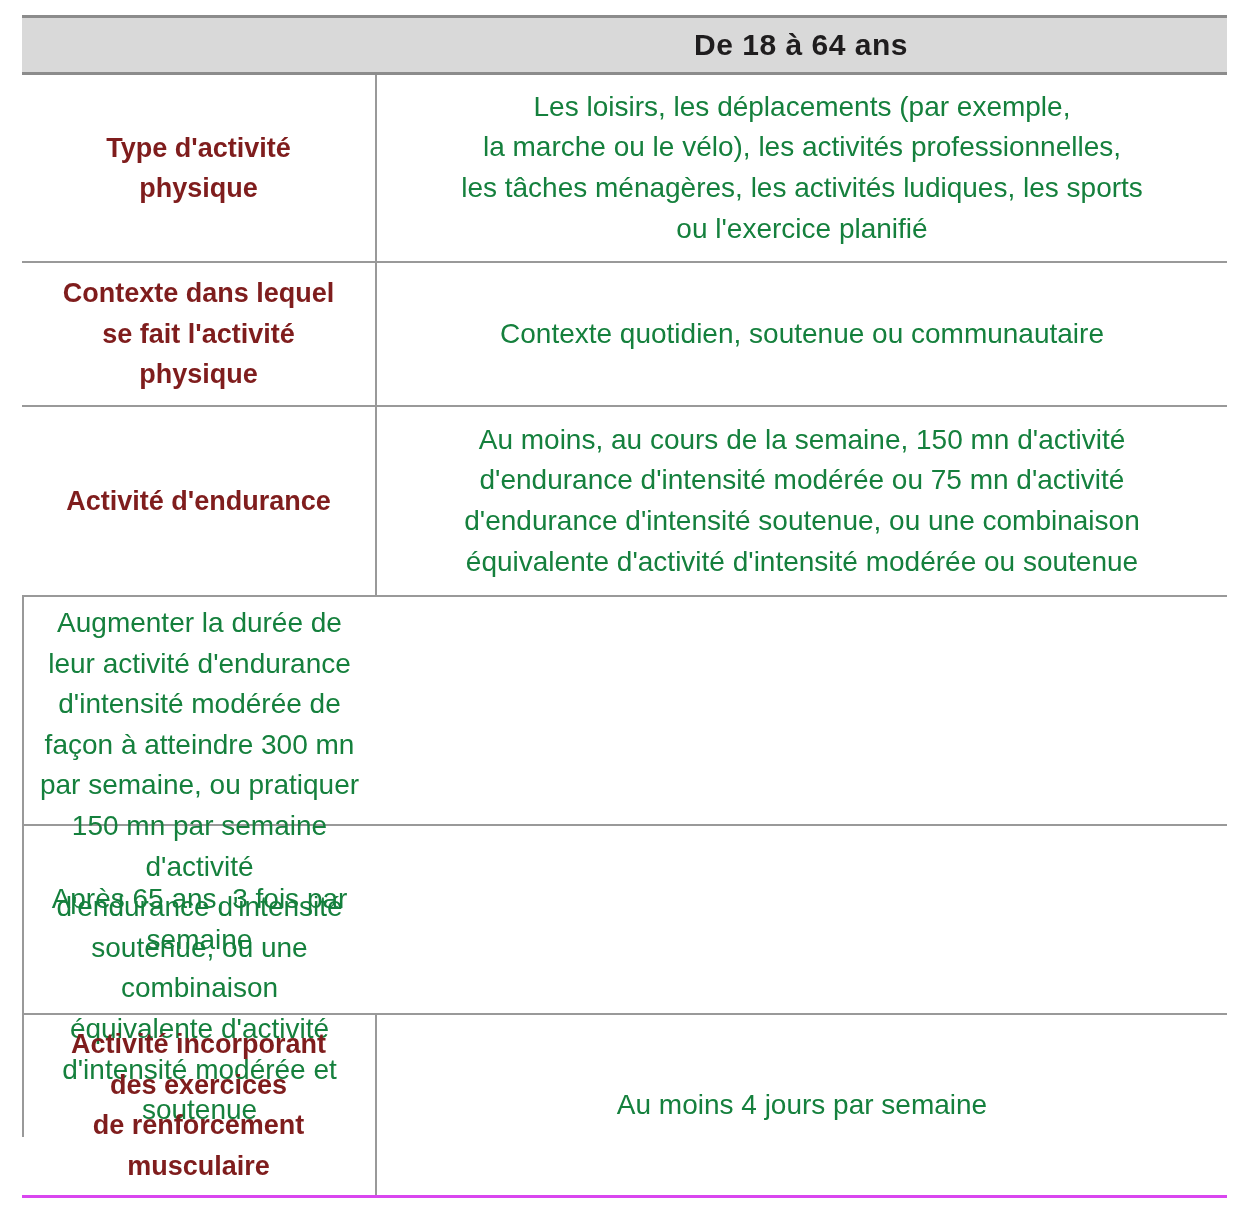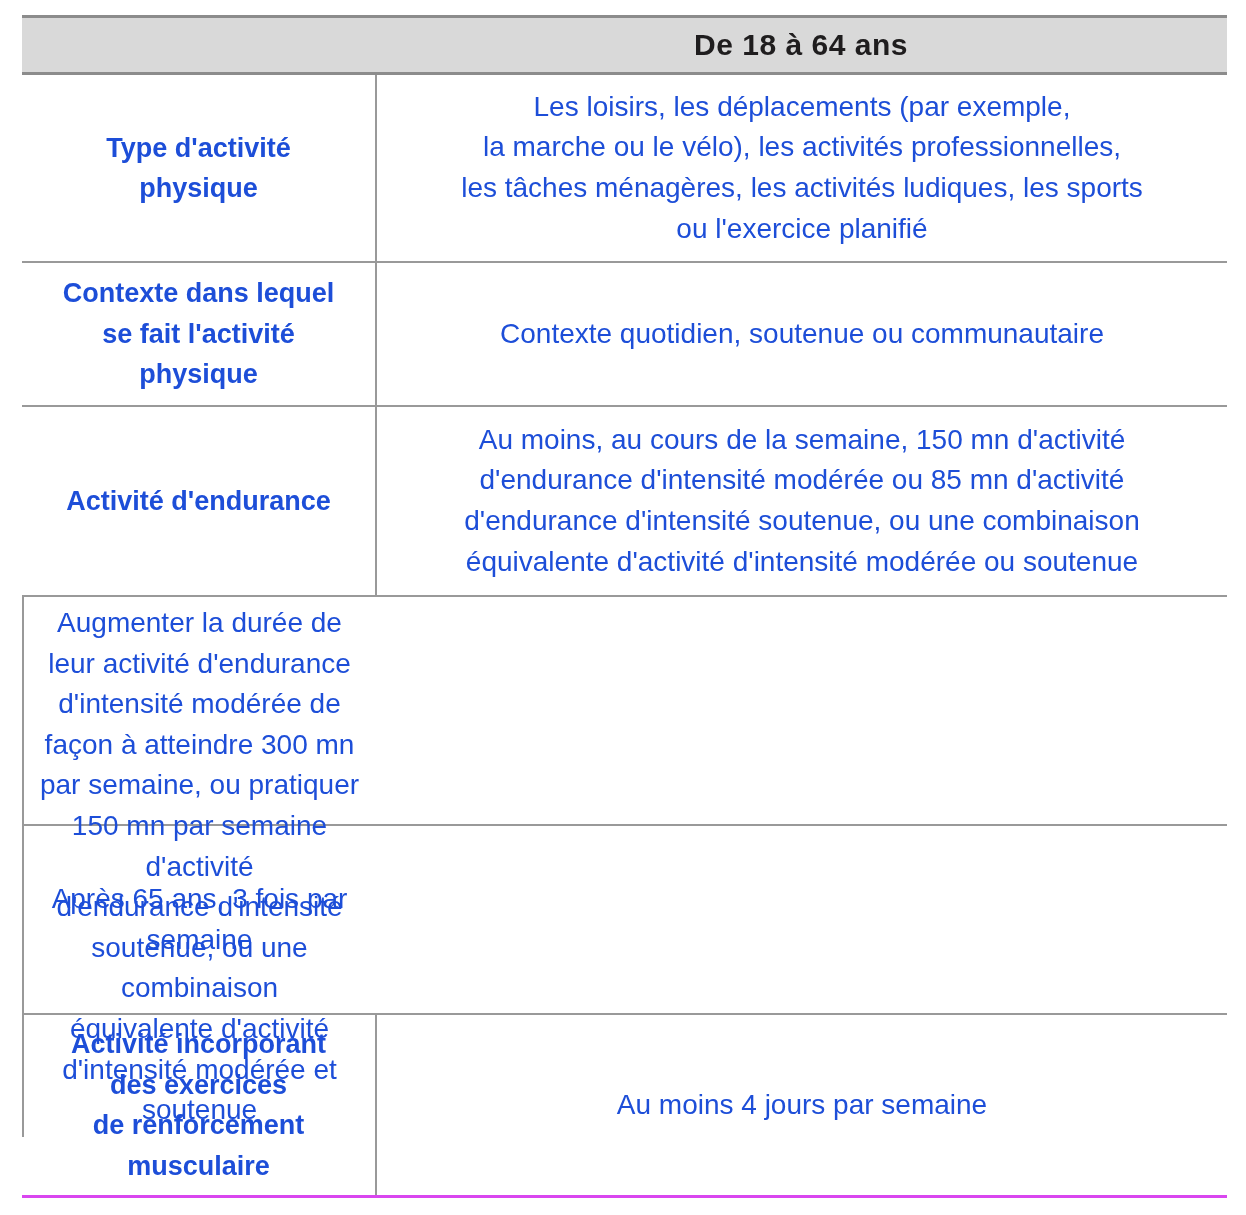--- a/index.html
+++ b/index.html
@@ -50,28 +50,28 @@
   .cell {
     display: flex;
     align-items: center;
     justify-content: center;
     text-align: center;
     white-space: pre-line;
     padding: 6px 8px;
     box-sizing: border-box;
   }
   .cell.label {
-    color: #1d4ed8;
+    color: #7f1d1d;
     font-weight: bold;
     font-size: 27px;
     line-height: 1.5;
   }
   .cell.content {
     border-left: 2px solid #999999;
-    color: #1d4ed8;
+    color: #15803d;
     font-size: 28px;
     line-height: 1.45;
   }
 
   
   .r0 { height: 186px; }
   .r1 { height: 142px; }
   .r2 { height: 188px; }
   .r3 { height: 227px; }
   .r4 { height: 187px; }
@@ -98,21 +98,21 @@
   <div class="row r1">
     <div class="cell label">Contexte dans lequel
 se fait l'activité
 physique</div>
     <div class="cell content">Contexte quotidien, soutenue ou communautaire</div>
   </div>
 
   <div class="row r2">
     <div class="cell label">Activité d'endurance</div>
     <div class="cell content">Au moins, au cours de la semaine, 150 mn d'activité
-d'endurance d'intensité modérée ou 85 mn d'activité
+d'endurance d'intensité modérée ou 75 mn d'activité
 d'endurance d'intensité soutenue, ou une combinaison
 équivalente d'activité d'intensité modérée ou soutenue</div>
   </div>
 
   <div class="row r3">
     <div class="cell content">Augmenter la durée de leur activité d'endurance
 d'intensité modérée de façon à atteindre 300 mn
 par semaine, ou pratiquer 150 mn par semaine d'activité
 d'endurance d'intensité soutenue, ou une combinaison
 équivalente d'activité d'intensité modérée et soutenue</div>

